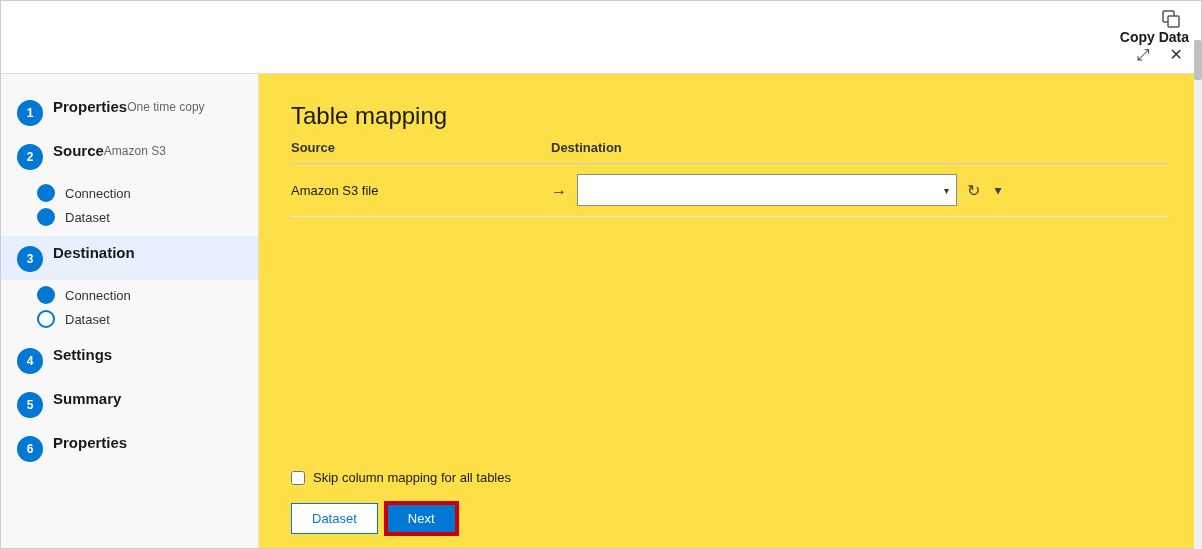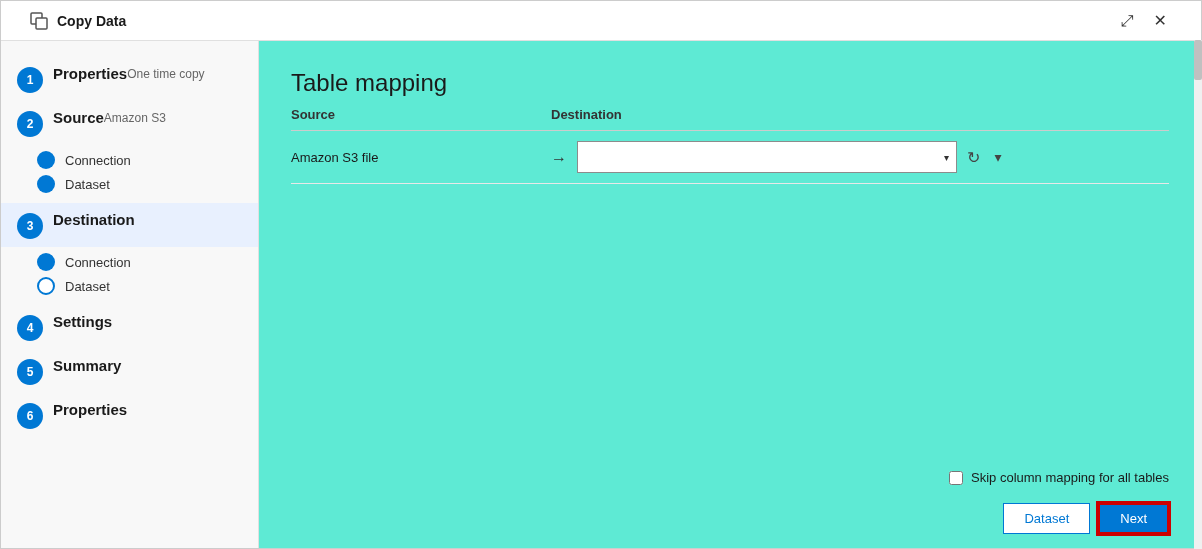--- a/index.html
+++ b/index.html
@@ -14,25 +14,26 @@
     .window {
       width: 1202px;
       height: 549px;
       background: #fff;
       display: flex;
       flex-direction: column;
       border: 1px solid #ccc;
     }
     .title-bar {
       display: flex;
-      align-items: center;
-      padding: 8px 28px;
+      align-items: flex-end;
+      padding: 8px 12px;
       background: #fff;
       border-bottom: 1px solid #e0e0e0;
       min-height: 40px;
+      flex-direction: column;
     }
     .title-bar-icon {
       width: 20px;
       height: 20px;
       margin-right: 8px;
       display: flex;
       align-items: center;
       justify-content: center;
     }
     .title-bar-title {
@@ -130,21 +131,21 @@
       border: 2px solid #0078d4;
     }
     .sub-step-label {
       font-size: 13px;
       color: #333;
     }
     .content-area {
       flex: 1;
       display: flex;
       flex-direction: column;
-      background: #5eead4;
+      background: #fde047;
       overflow: hidden;
     }
     .content-inner {
       flex: 1;
       padding: 28px 32px 16px 32px;
       overflow-y: auto;
     }
     .page-title {
       font-size: 24px;
       font-weight: 400;
@@ -217,21 +218,20 @@
       font-size: 14px;
       color: #444;
       padding: 2px;
     }
     .footer-area {
       padding: 14px 32px;
       border-top: none;
       display: flex;
       flex-direction: column;
       gap: 10px;
-      align-items: flex-end;
     }
     .skip-checkbox-row {
       display: flex;
       align-items: center;
       gap: 8px;
       margin-bottom: 8px;
     }
     .skip-checkbox {
       width: 14px;
       height: 14px;

